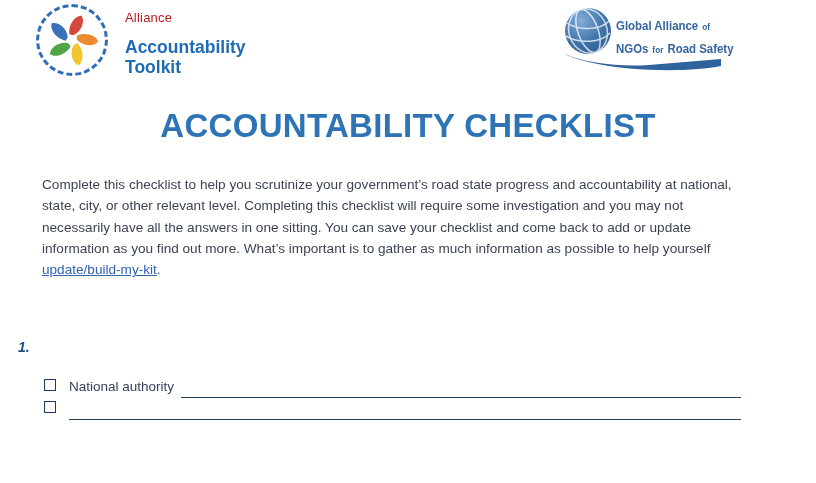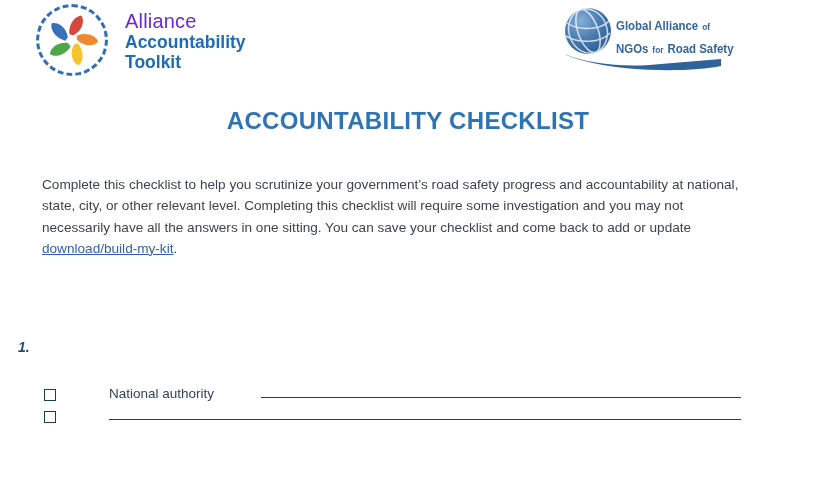--- a/index.html
+++ b/index.html
@@ -14,39 +14,39 @@
 
   
   .header-left { position: absolute; left: 36px; top: 4px; display: flex; align-items: flex-start; }
   .hands-ring {
     width: 66px; height: 66px; border-radius: 50%;
     border: 3px dashed #2f6eb6;
     background: #ffffff;
     display: flex; align-items: center; justify-content: center;
   }
   .toolkit-text { margin-left: 17px; padding-top: 7px; line-height: 1; }
-  .toolkit-line1 { font-size: 20px; color: #6d28d9; letter-spacing: 0.2px; margin-bottom: 3px; }
+  .toolkit-line1 { font-size: 13px; color: #b91c1c; letter-spacing: 0.2px; margin-bottom: 15px; }
   .toolkit-line2, .toolkit-line3 { font-size: 17.5px; font-weight: bold; color: #1e6cb5; margin-bottom: 2px; }
 
   .header-right { position: absolute; left: 561px; top: 4px; width: 162px; height: 70px; }
   .header-right svg { position: absolute; left: 0; top: 0; }
   .ngo-text {
     position: absolute; left: 55px; top: 9px;
     color: #35659e; font-weight: bold; line-height: 1.45;
     transform: scaleX(0.88); transform-origin: left top;
     white-space: nowrap;
   }
   .ngo-big { font-size: 13px; }
   .ngo-small { font-size: 9.5px; }
 
   
   .doc-title {
     position: absolute; top: 107px; left: 0; width: 100%;
     text-align: center;
-    font-size: 24px; font-weight: bold;
+    font-size: 33px; font-weight: bold;
     color: #2e74b5; letter-spacing: 0.3px;
   }
 
   
   .intro {
     position: absolute; left: 42px; top: 174px; width: 720px;
     font-size: 13.6px; line-height: 21.3px; color: #3c4454;
   }
   .intro-line { white-space: nowrap; }
   .doc-link { color: #3061af; text-decoration: underline; cursor: pointer; }
@@ -58,21 +58,21 @@
     color: #1f4e79; line-height: 22.5px;
   }
   .q-row { display: flex; }
   .q-number { width: 24px; flex: 0 0 24px; }
   .q-lines { white-space: nowrap; }
 
   
   .checklist {
     position: absolute; left: 44px; top: 379px; width: 697px;
   }
-  .check-row { display: flex; align-items: flex-end; height: 22.2px; gap: 40px; }
+  .check-row { display: flex; align-items: flex-start; height: 22.2px; }
   .checkbox {
     width: 10px; height: 10px; flex: 0 0 10px;
     border: 1.6px solid #1d3a5f; background: #ffffff;
     margin-right: 13px; cursor: pointer;
   }
   .check-label {
     font-size: 13.5px; color: #33415a; white-space: nowrap; padding-right: 7px;
   }
   .fill-line {
     flex: 1; align-self: flex-end;
@@ -129,24 +129,25 @@
       <span class="ngo-big">NGOs</span>
       <span class="ngo-small">for</span>
       <span class="ngo-big">Road Safety</span>
     </div>
   </div>
 </div>
 
 <div class="doc-title">ACCOUNTABILITY CHECKLIST</div>
 
 <div class="intro">
-  <div class="intro-line"><span>Complete this checklist to help you scrutinize your government’s road safety progress and accountability at national,</span></div>
+  <div class="intro-line"><span>Complete this checklist to help you scrutinize your government’s road state progress and accountability at national,</span></div>
   <div class="intro-line"><span>state, city, or other relevant level. Completing this checklist will require some investigation and you may not</span></div>
   <div class="intro-line"><span>necessarily have all the answers in one sitting. You can save your checklist and come back to add or update</span></div>
-  <div class="intro-line"><a class="doc-link">download/build-my-kit</a><span>.</span></div>
+  <div class="intro-line"><span>information as you find out more. What’s important is to gather as much information as possible to help yourself</span></div>
+  <div class="intro-line"><a class="doc-link">update/build-my-kit</a><span>.</span></div>
 </div>
 
 <div class="question">
   <div class="q-row">
     <div class="q-number">1.</div>
   </div>
 </div>
 
 <div class="checklist">
   <div class="check-row">

